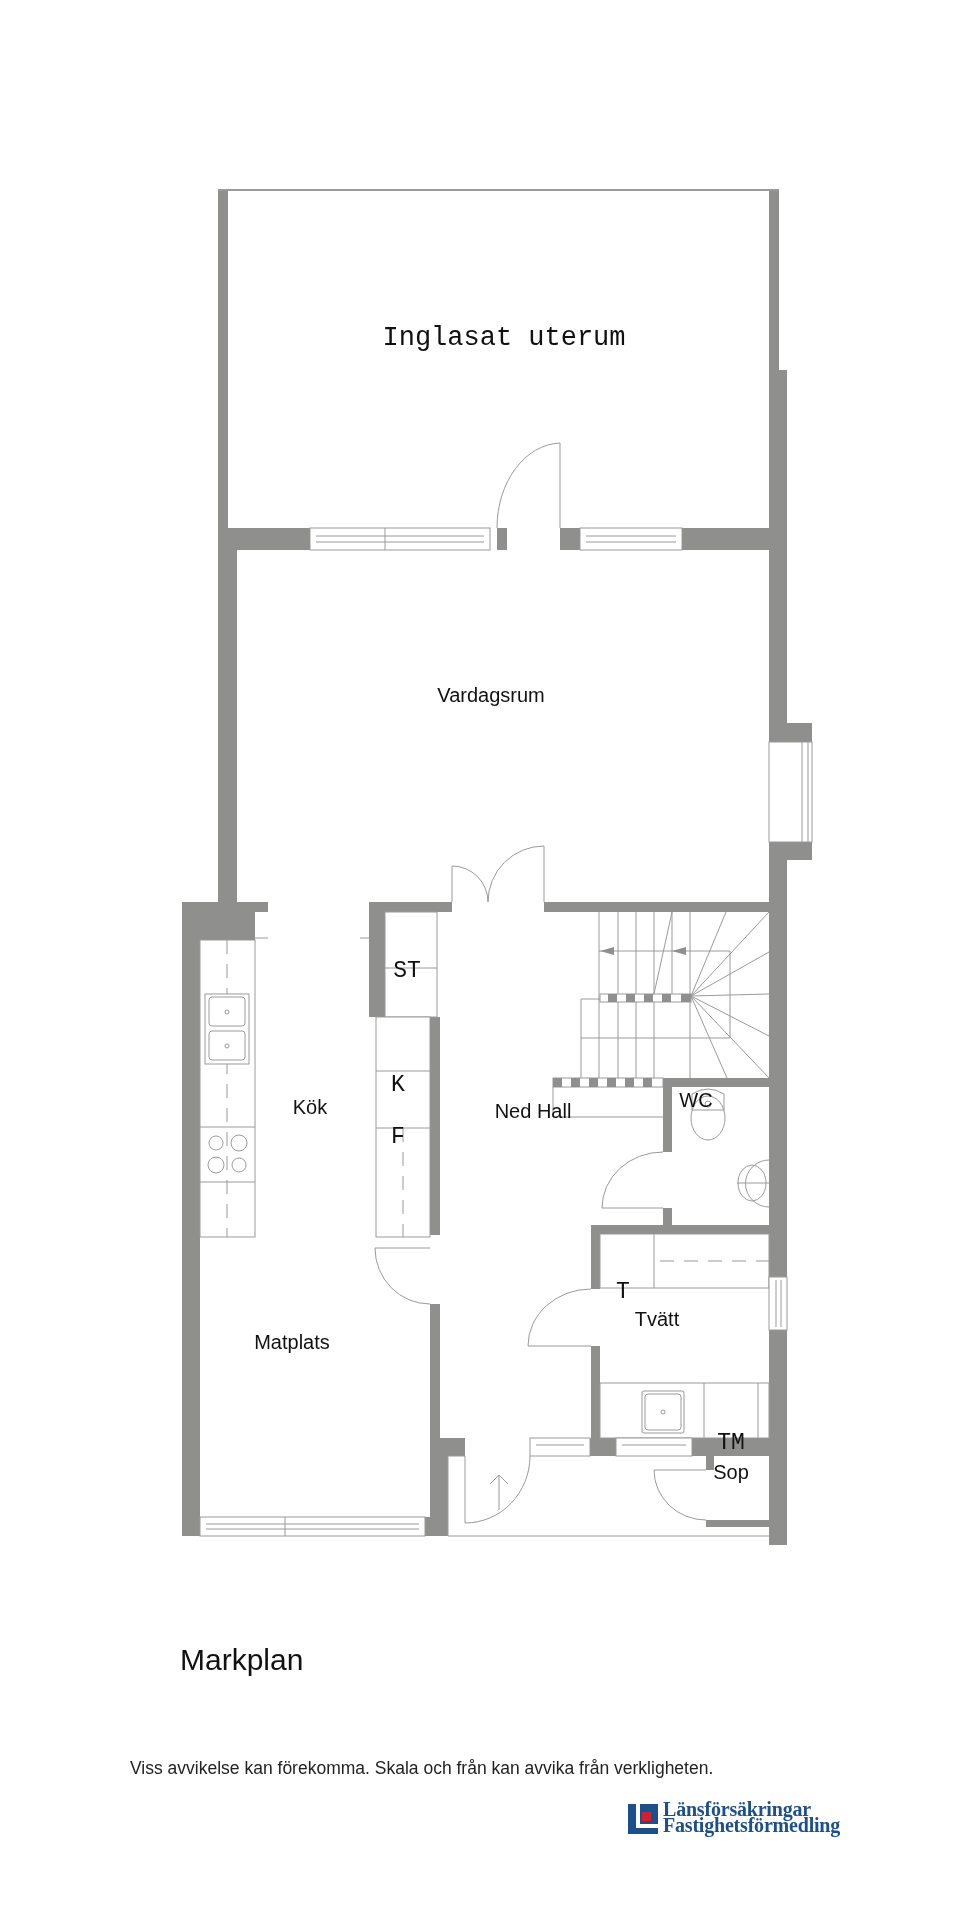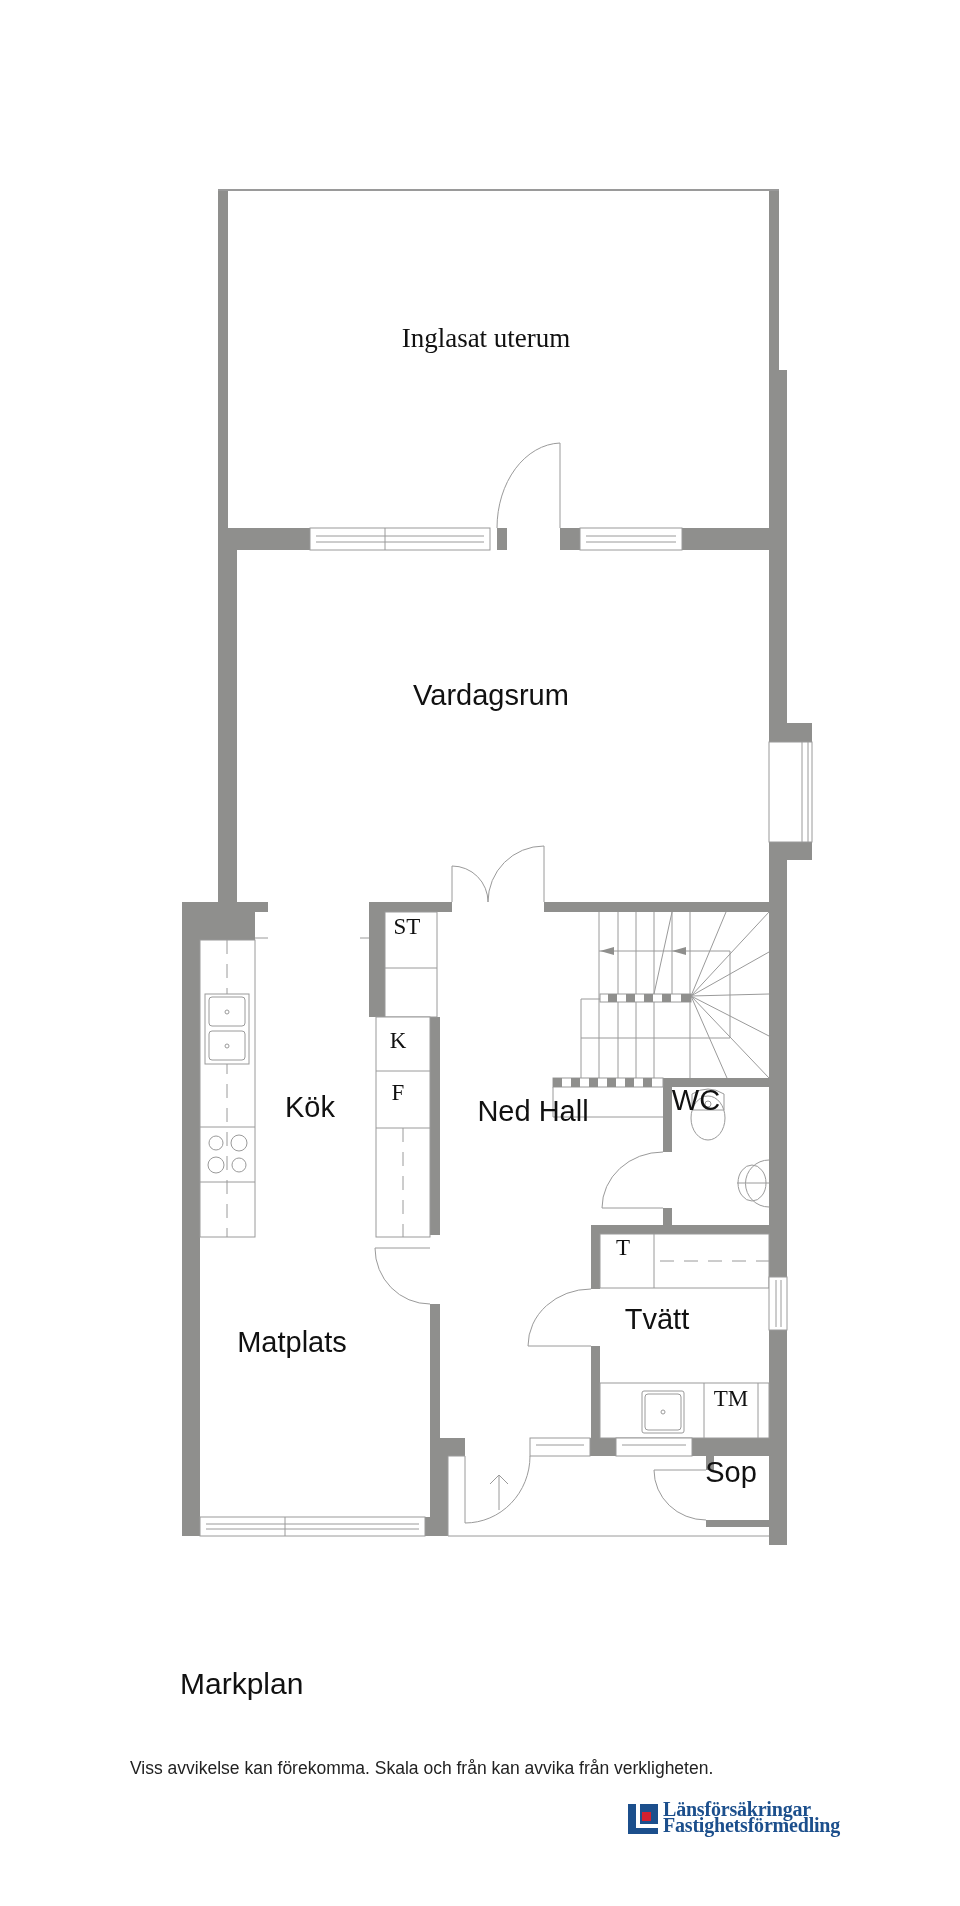--- a/index.html
+++ b/index.html
@@ -1,21 +1,21 @@
 <!DOCTYPE html>
 <html><head>
 <meta charset="utf-8">
 <style>
   html,body{margin:0;padding:0;background:#fff;}
   body{width:960px;height:1906px;position:relative;overflow:hidden;font-family:"Liberation Sans",sans-serif;}
   #plan{position:absolute;left:0;top:0;}
-  .room-label{position:absolute;transform:translate(-50%,-50%);color:#111;white-space:nowrap;font-family:"Liberation Sans",sans-serif;font-size:29px;}
-  .room-label.big{font-family:Liberation Serif, serif;font-size:27px;}
-  .fix-label{position:absolute;transform:translate(-50%,-50%);color:#111;font-size:23px;font-family:Liberation Serif, serif;}
-  .title{position:absolute;left:180px;top:1643px;font-size:30px;color:#111;margin-top:24px;}
+  .room-label{position:absolute;transform:translate(-50%,-50%);color:#111;white-space:nowrap;font-family:"Liberation Sans",sans-serif;font-size:20px;}
+  .room-label.big{font-family:Liberation Mono, monospace;font-size:27px;margin-left:18px;}
+  .fix-label{position:absolute;transform:translate(-50%,-50%);color:#111;font-size:23px;font-family:Liberation Mono, monospace;margin-top:44px;}
+  .title{position:absolute;left:180px;top:1643px;font-size:30px;color:#111;}
   .disclaimer{position:absolute;left:130px;top:1758px;font-size:17.5px;color:#222;white-space:nowrap;}
   .logo{position:absolute;left:628px;top:1800px;width:200px;height:44px;}
   .logo-mark{position:absolute;left:0;top:4px;width:30px;height:30px;background:#1c4f8c;}
   .logo-mark .w1{position:absolute;left:8px;top:0;width:4px;height:24px;background:#fff;}
   .logo-mark .w2{position:absolute;left:8px;top:20px;width:22px;height:4px;background:#fff;}
   .logo-mark .red{position:absolute;left:14px;top:8px;width:9px;height:9px;background:#d2202f;}
   .logo-text{position:absolute;left:35px;top:1px;font-family:"Liberation Serif",serif;font-weight:bold;color:#1c4f8c;font-size:20px;line-height:16px;letter-spacing:-0.2px;}
 </style>
 </head>
 <body>

